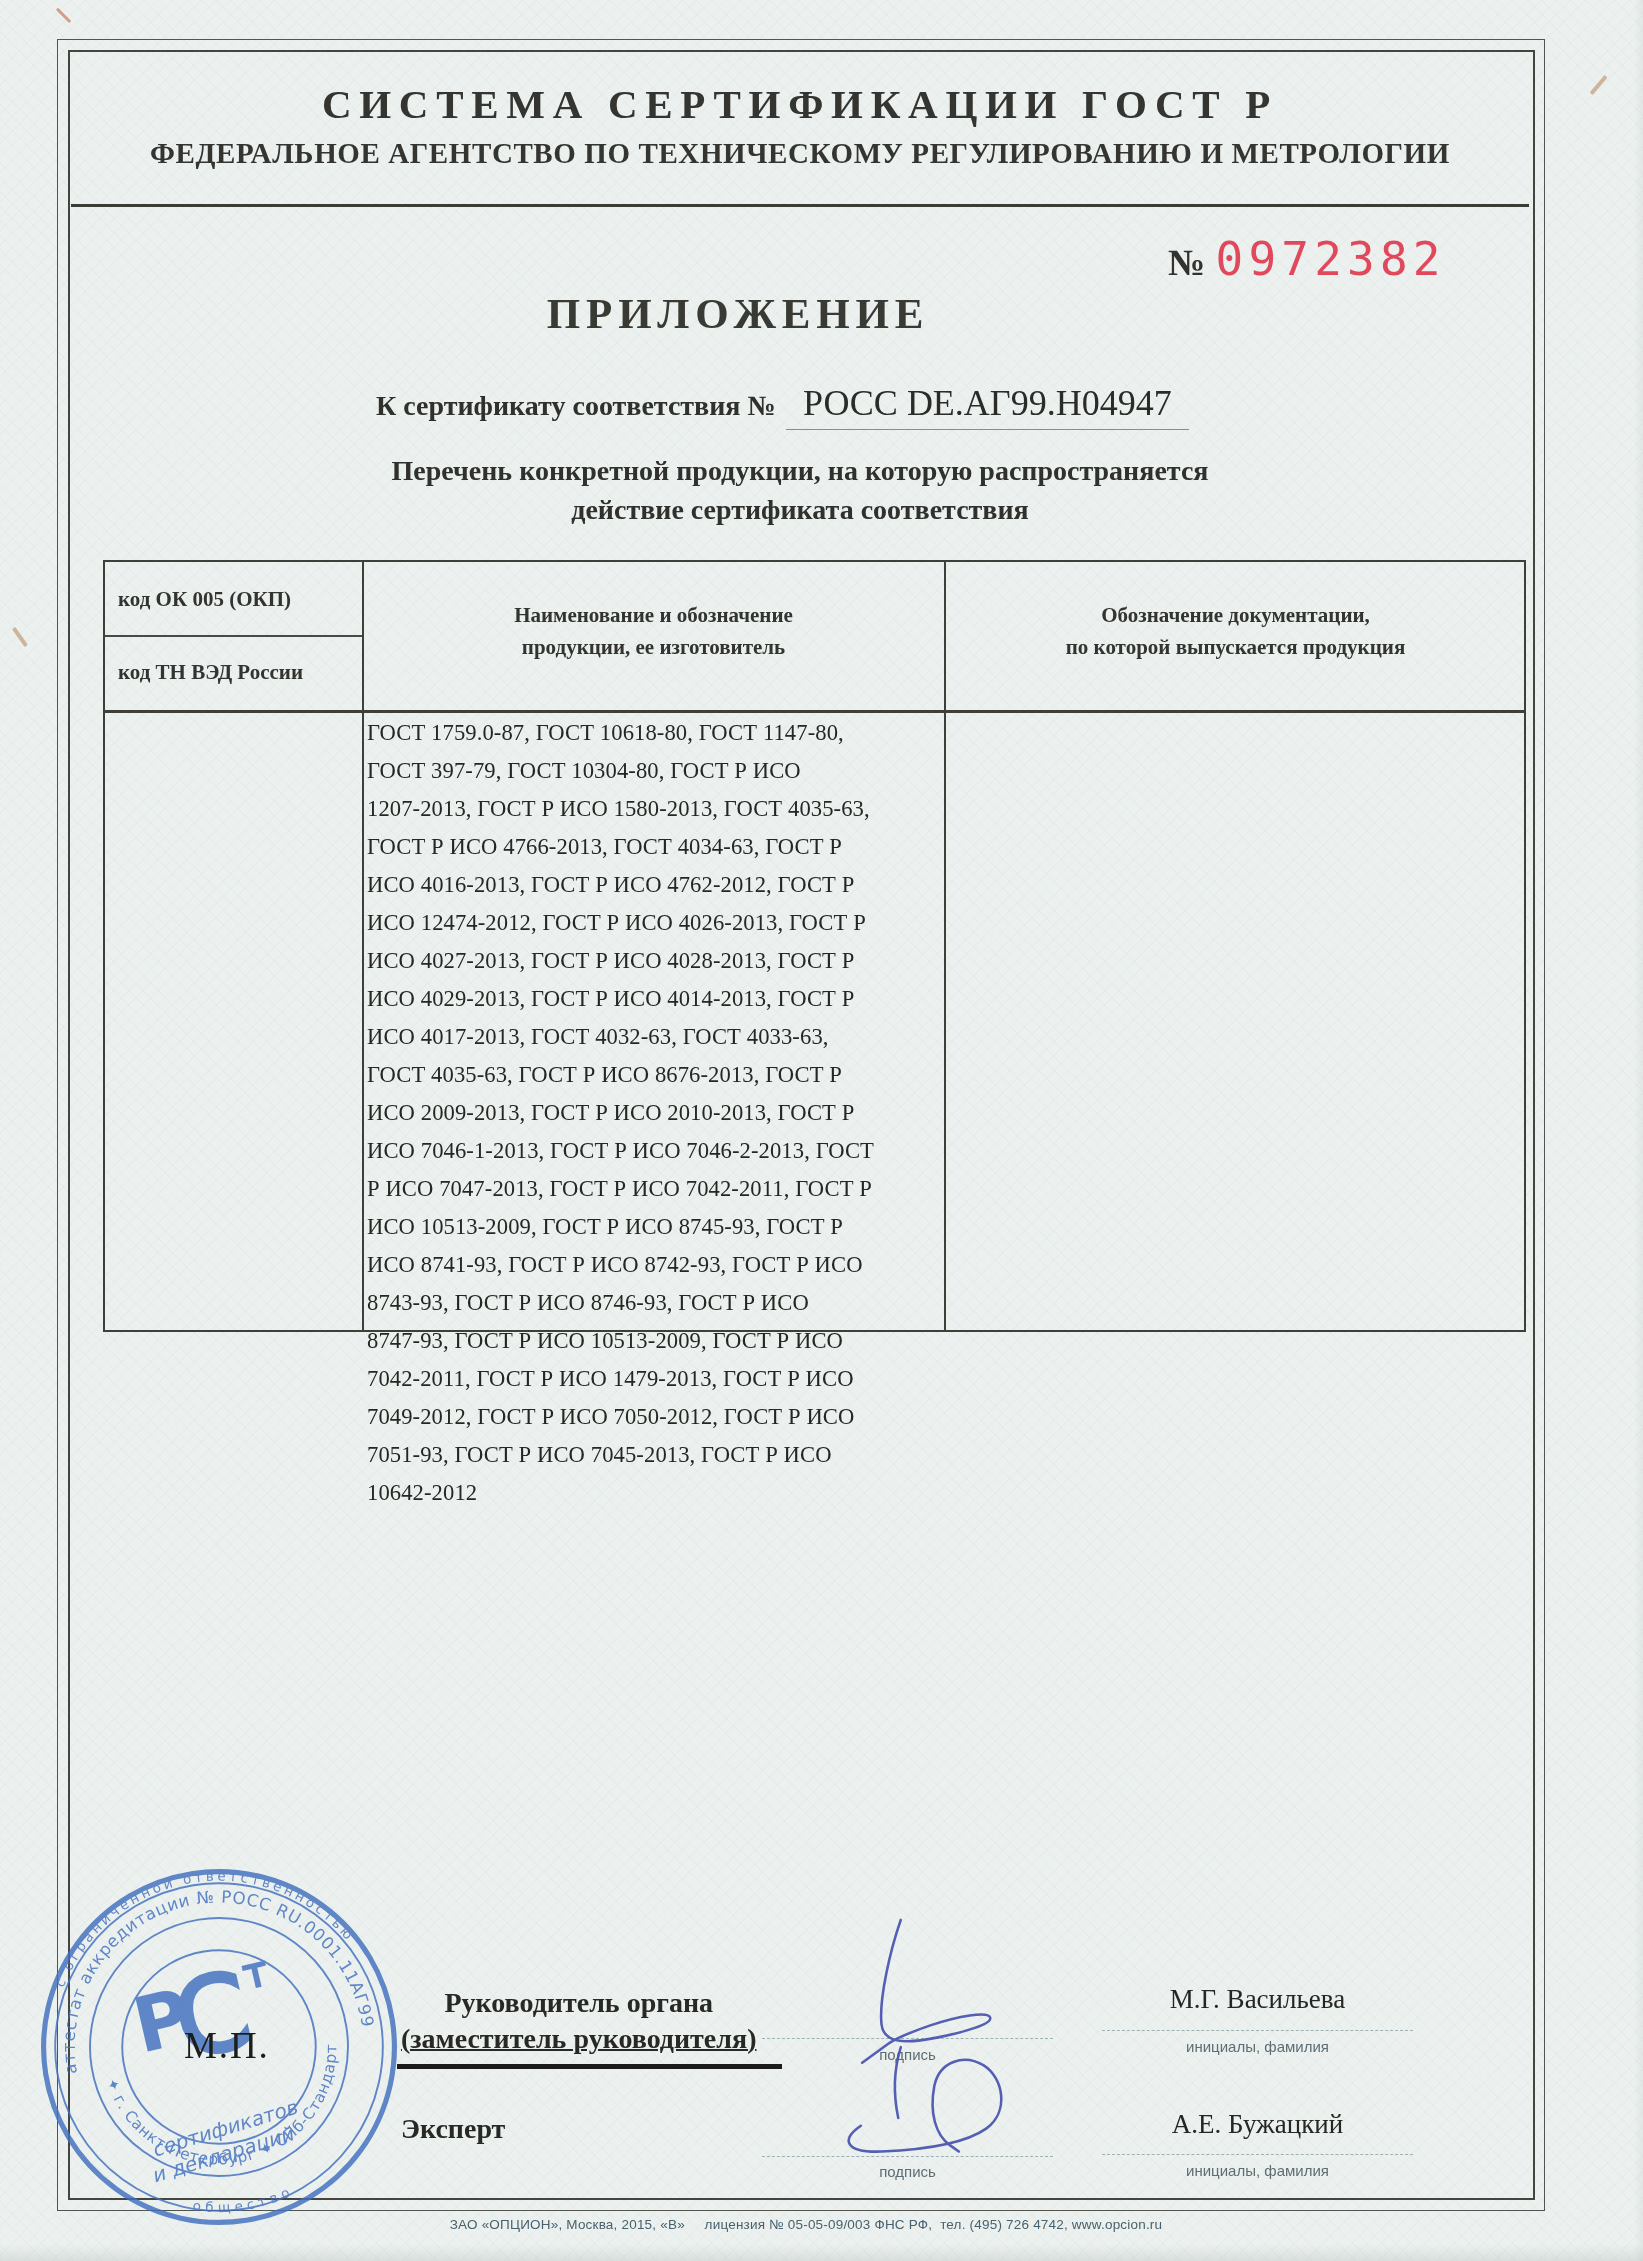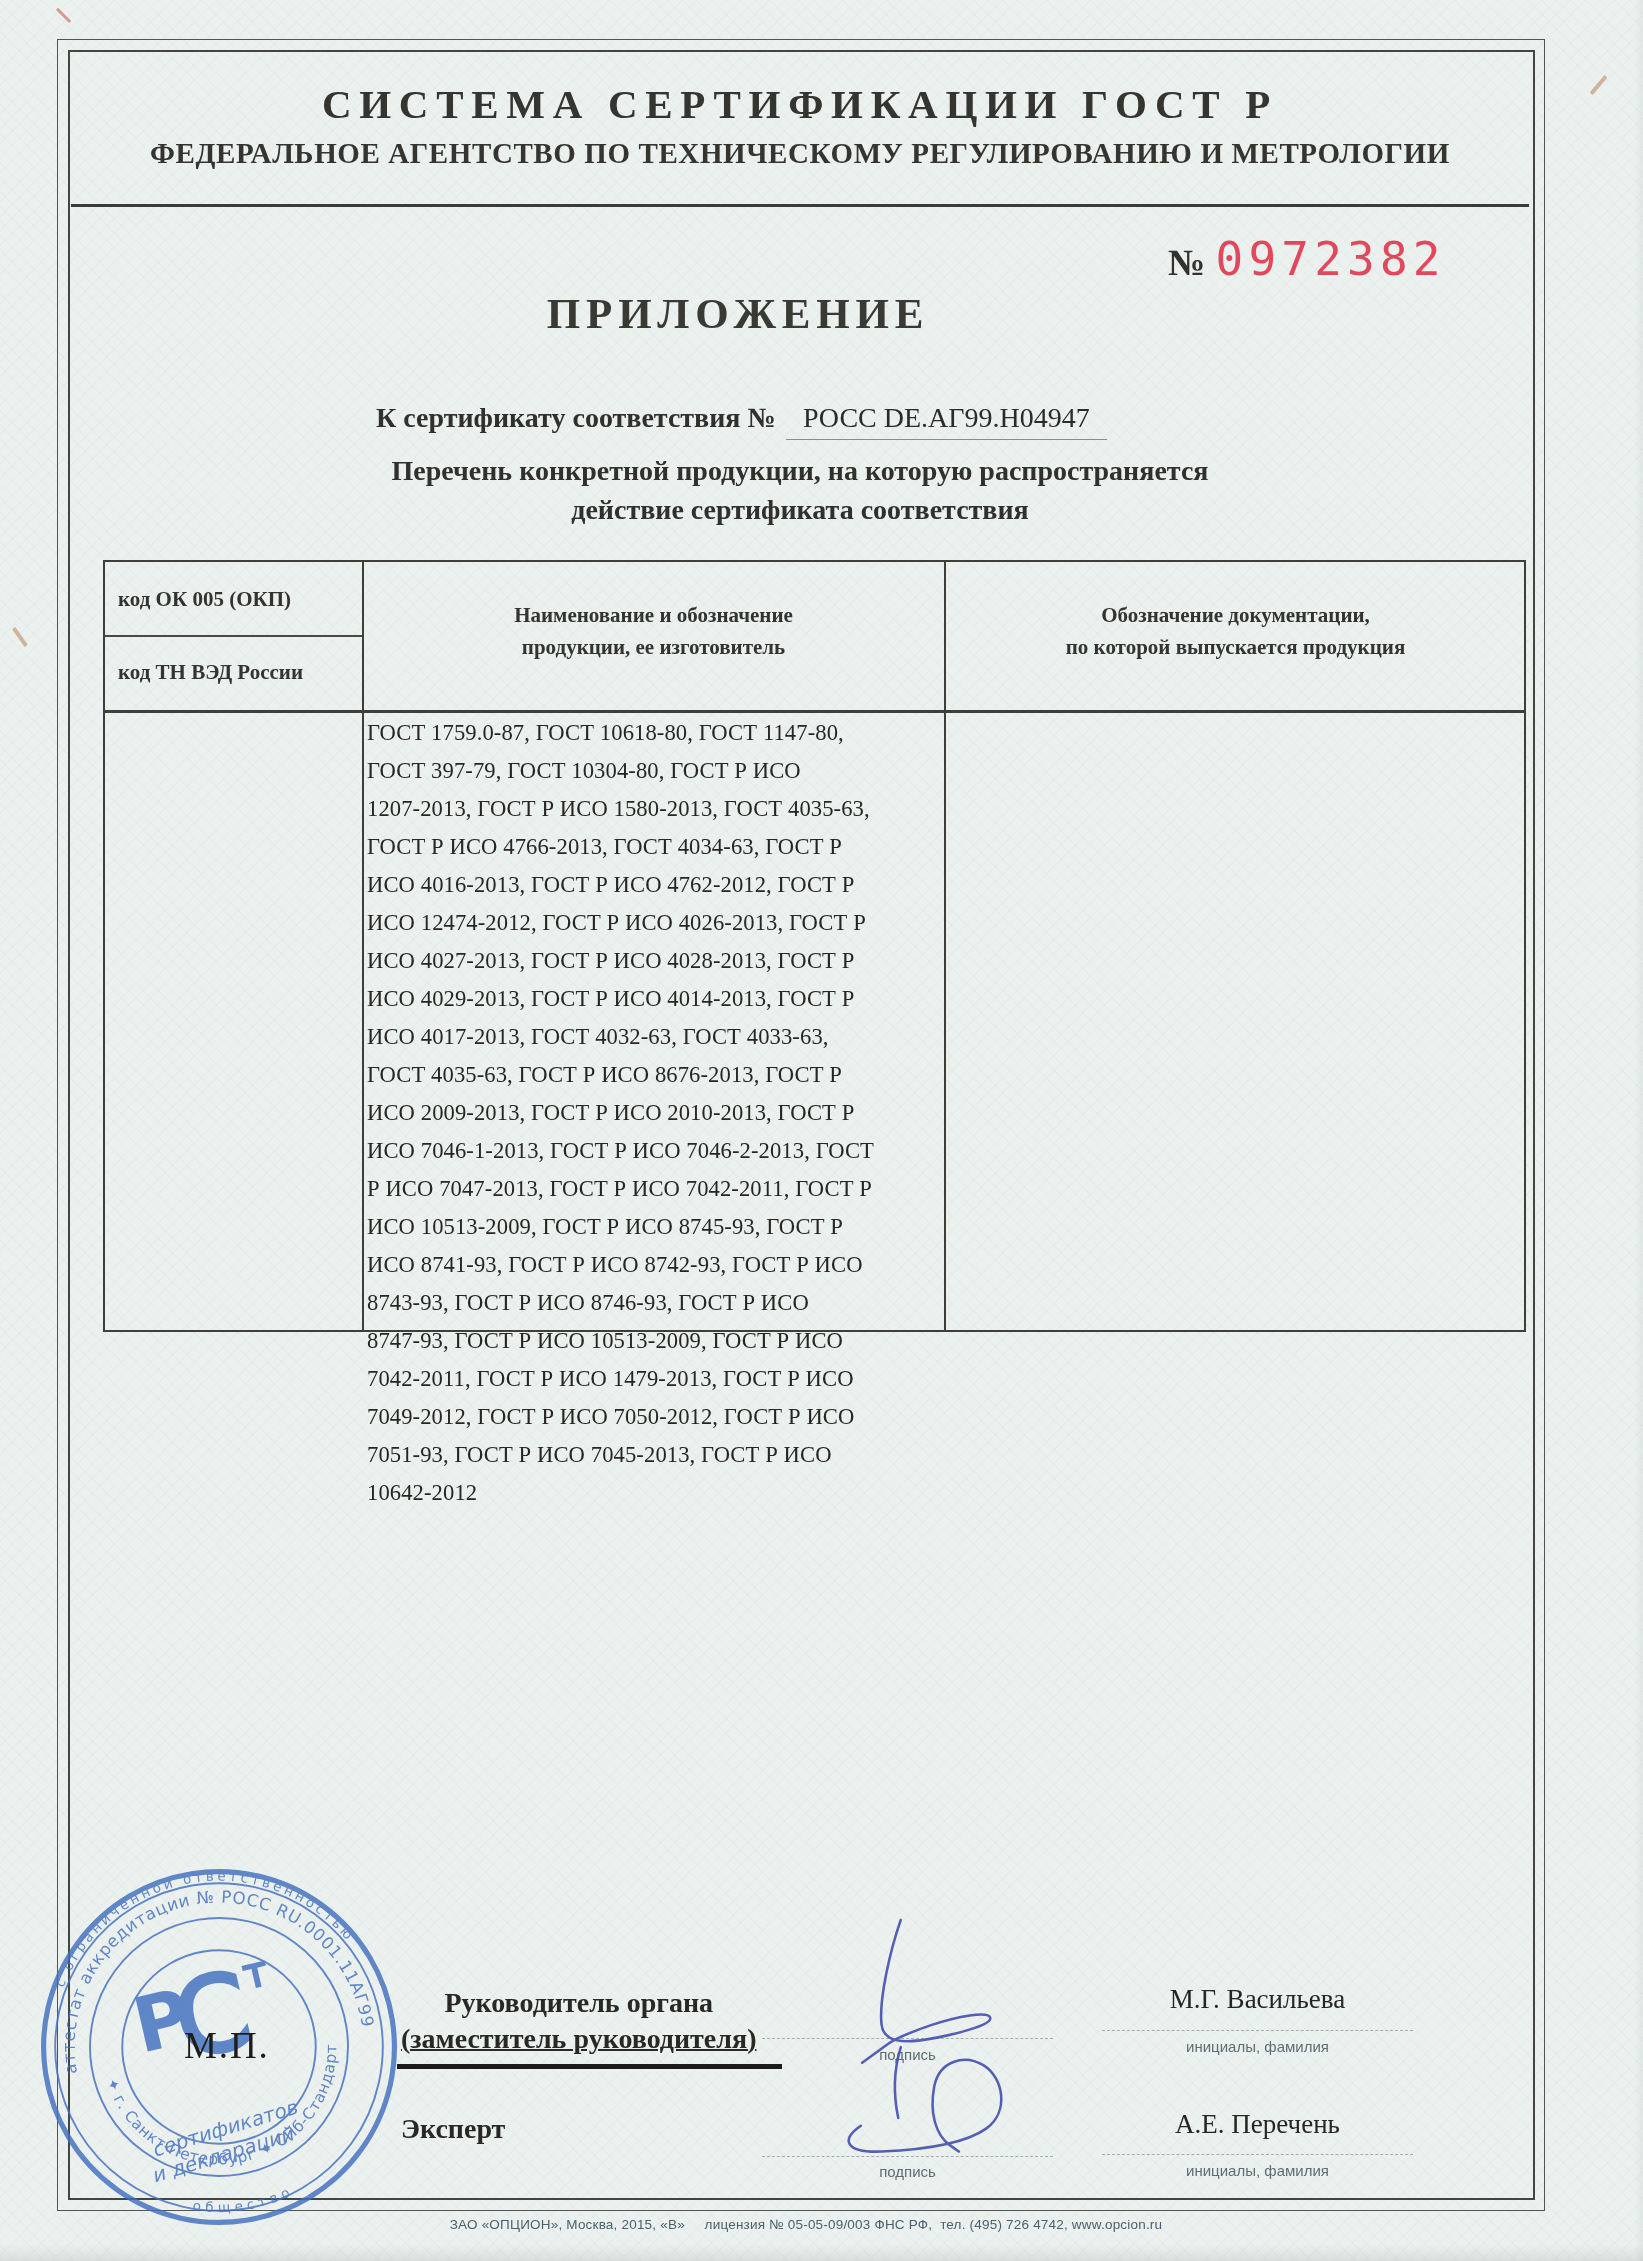--- a/index.html
+++ b/index.html
@@ -29,22 +29,22 @@
   .serial { position:absolute; left:1168px; top:232px; display:flex; align-items:baseline; gap:10.3px; }
   .serial-prefix { font-size:37px; font-weight:bold; color:#32322e; }
   .serial-number { font-family:"DejaVu Sans Mono","DejaVu Sans",monospace; font-size:46px;
     letter-spacing:5.2px; color:#e2485c; font-weight:normal; }
 
   .doc-title { position:absolute; left:0; top:289px; width:1476px; text-align:center;
     font-size:43px; font-weight:bold; letter-spacing:5.8px; color:#3a3a34; }
 
   .cert-line { position:absolute; left:376px; top:382px; display:flex; align-items:baseline; }
   .cert-label { font-size:28px; font-weight:bold; color:#30302c; }
-  .cert-value { font-size:28px; margin-left:10.3px; padding:0 17px 5.2px 17px;
-    border-bottom:1.9px solid #83908f; color:#2b2b27;margin-top:20px; }
+  .cert-value { font-size:36px; margin-left:10.3px; padding:0 17px 5.2px 17px;
+    border-bottom:1.9px solid #83908f; color:#2b2b27; }
 
   .subtitle { position:absolute; left:71px; top:451px; width:1458px; text-align:center;
     font-size:28px; font-weight:bold; line-height:39px; white-space:pre-line; color:#30302c; }
 
   .table { position:absolute; left:103px; top:560px; width:1423px; height:772px;
     border:2.6px solid #3f3f39; box-sizing:border-box; }
   .tv { position:absolute; top:0; width:1.9px; height:100%; background:#3f3f39; }
   .tv1 { left:257px; } .tv2 { left:839px; }
   .th-bottom { position:absolute; left:0; top:148px; width:100%; height:2.6px; background:#3f3f39; }
   .c1-sep { position:absolute; left:0; top:73px; width:257px; height:1.9px; background:#4a4a44; }
@@ -179,21 +179,21 @@
   <div class="dashline sigline2"></div>
   <div class="dashline nameline1"></div>
   <div class="dashline nameline2"></div>
 
   <div class="smallcap cap-sign1">подпись</div>
   <div class="smallcap cap-sign2">подпись</div>
   <div class="smallcap cap-name1">инициалы, фамилия</div>
   <div class="smallcap cap-name2">инициалы, фамилия</div>
 
   <div class="name name1">М.Г. Васильева</div>
-  <div class="name name2">А.Е. Перечень</div>
+  <div class="name name2">А.Е. Бужацкий</div>
 
   <div class="mp">М.П.</div>
 
   <svg class="stamp" viewBox="0 0 580 580">
     <defs>
       <path id="arcBtop" d="M 32,290 A 258,258 0 1 1 548,290"></path>
       <path id="arcBbot" d="M 34,290 A 256,256 0 1 0 546,290"></path>
       <path id="arcAtop" d="M 66,290 A 224,224 0 1 1 514,290"></path>
       <path id="arcAbot" d="M 108,290 A 182,182 0 1 0 472,290"></path>
     </defs>

